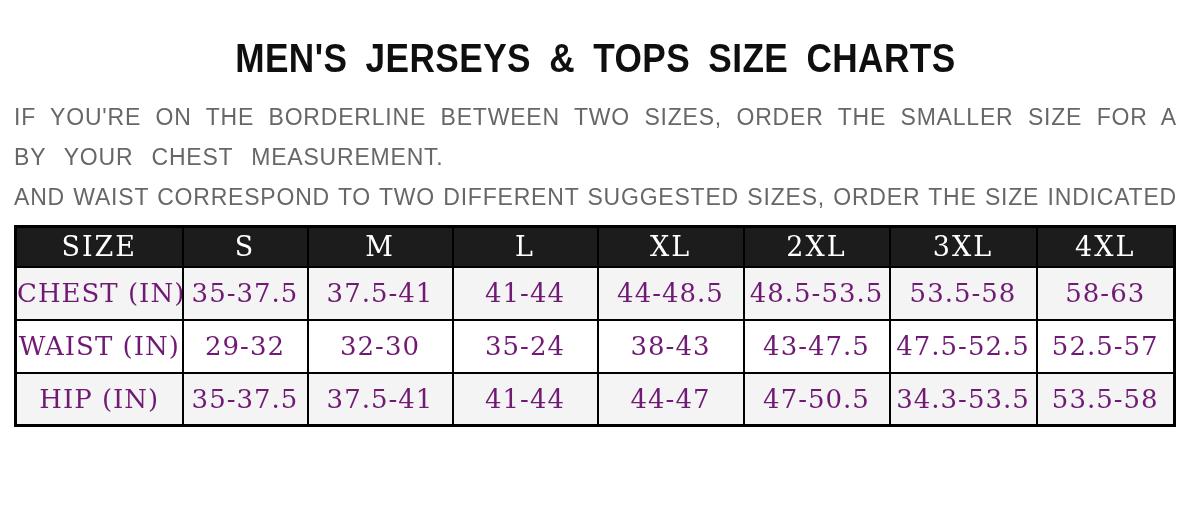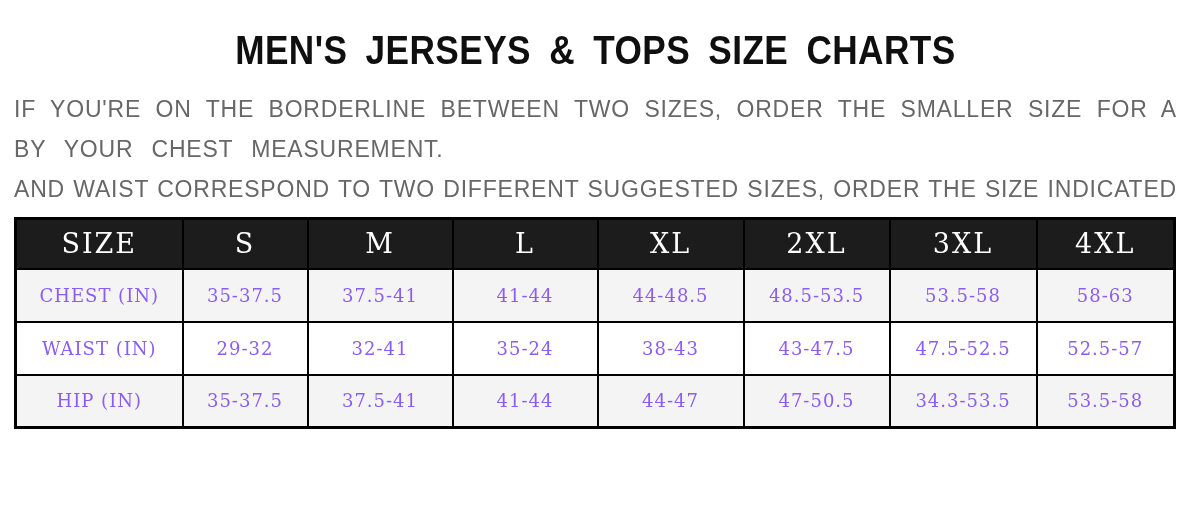--- a/index.html
+++ b/index.html
@@ -3,21 +3,21 @@
 <meta charset="utf-8">
 <style>
   * { box-sizing: border-box; margin: 0; padding: 0; }
   html, body {
     width: 1191px; height: 510px;
     background: #ffffff;
     overflow: hidden;
     font-family: "Liberation Sans", sans-serif;
   }
   .title-wrap {
-    padding-top: 28px;
+    padding-top: 36px;
     text-align: center;
   }
   .page-title {
     display: inline-block;
     font-family: "Liberation Sans", sans-serif;
     font-weight: bold;
     font-size: 40px;
     color: #0f0f0f;
     letter-spacing: 0.5px;
     word-spacing: 9px;
@@ -53,31 +53,31 @@
     font-family: "DejaVu Serif", "Liberation Serif", serif;
   }
   .size-table th, .size-table td {
     border: 2px solid #000000;
     text-align: center;
     vertical-align: middle;
     overflow: hidden;
     white-space: nowrap;
   }
   .size-table thead th {
-    height: 50px;
+    height: 40px;
     background: #1c1c1c;
     color: #ffffff;
     font-weight: normal;
     font-size: 27px;
     letter-spacing: 2px;
   }
   .size-table tbody td {
     height: 53px;
-    font-size: 18px;
-    color: #8b5cf6;
+    font-size: 26px;
+    color: #701a75;
     letter-spacing: 1px;
   }
   .size-table tbody tr.alt td { background: #f4f4f4; }
   .size-table tbody tr.plain td { background: #ffffff; }
 </style>
 </head>
 <body>
 
 <div class="title-wrap">
   <h1 class="page-title">MEN'S JERSEYS &amp; TOPS SIZE CHARTS</h1>
@@ -119,21 +119,21 @@
       <td>37.5-41</td>
       <td>41-44</td>
       <td>44-48.5</td>
       <td>48.5-53.5</td>
       <td>53.5-58</td>
       <td>58-63</td>
     </tr>
     <tr class="plain">
       <td>WAIST (IN)</td>
       <td>29-32</td>
-      <td>32-41</td>
+      <td>32-30</td>
       <td>35-24</td>
       <td>38-43</td>
       <td>43-47.5</td>
       <td>47.5-52.5</td>
       <td>52.5-57</td>
     </tr>
     <tr class="alt">
       <td>HIP (IN)</td>
       <td>35-37.5</td>
       <td>37.5-41</td>

